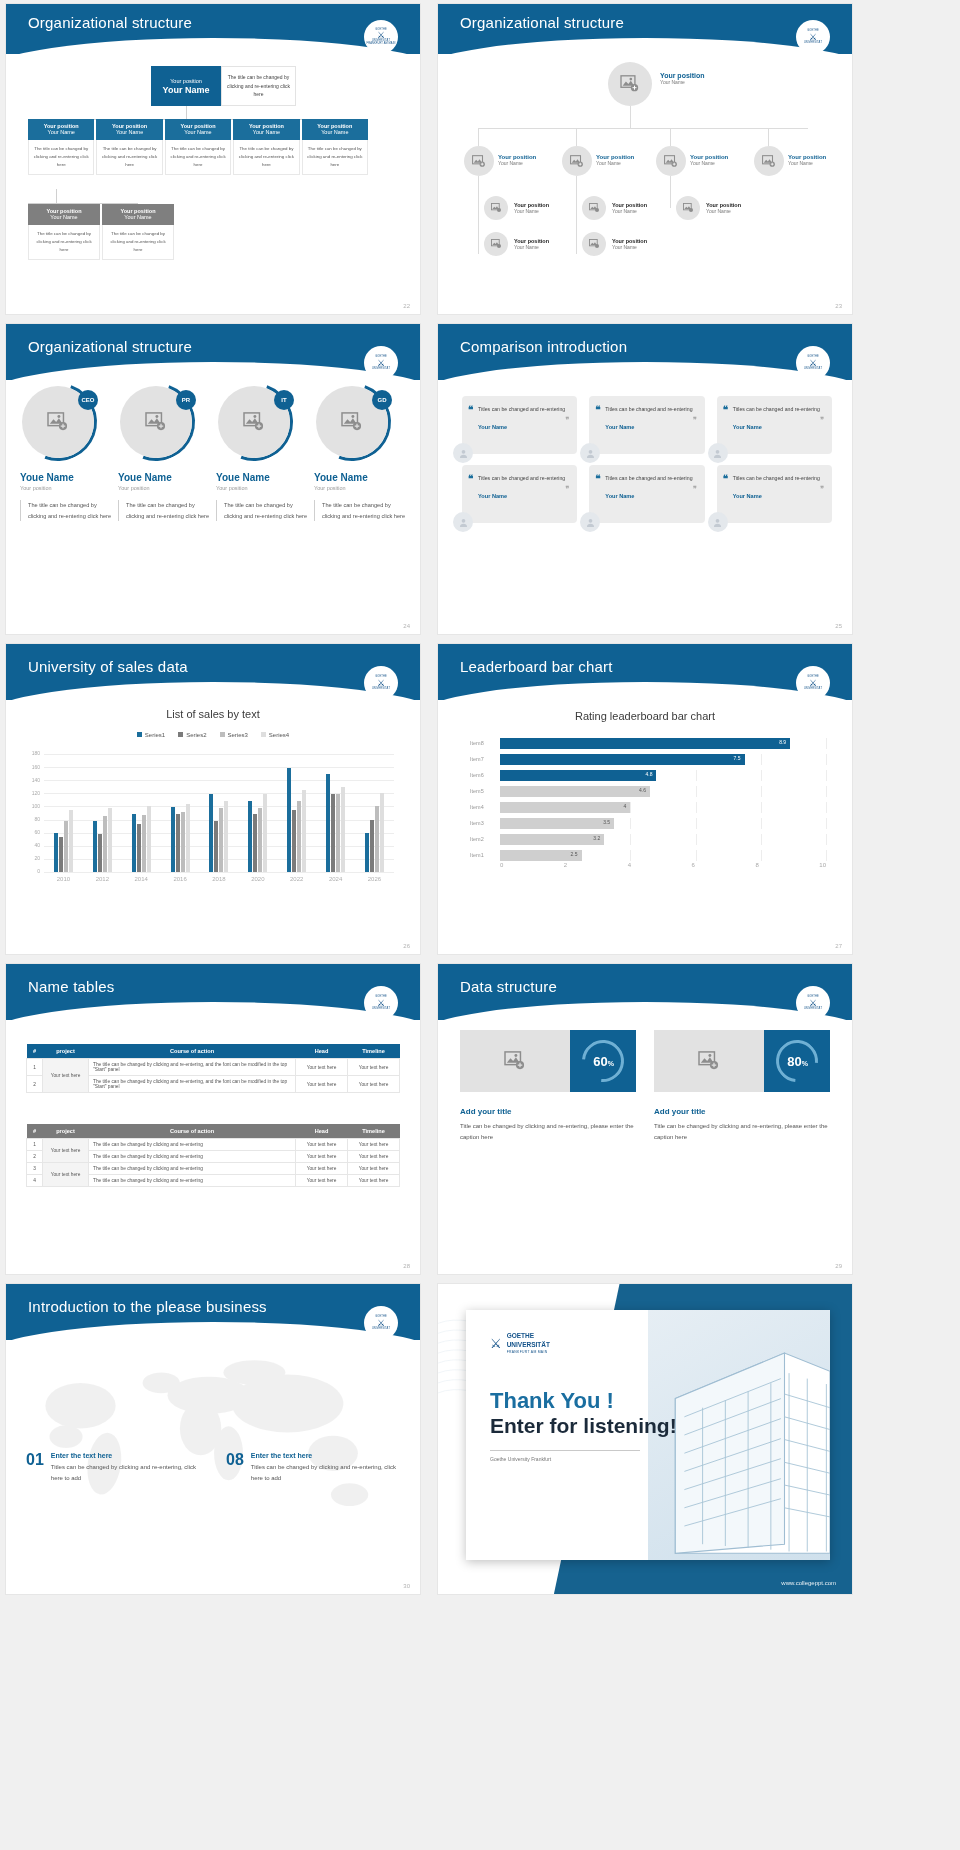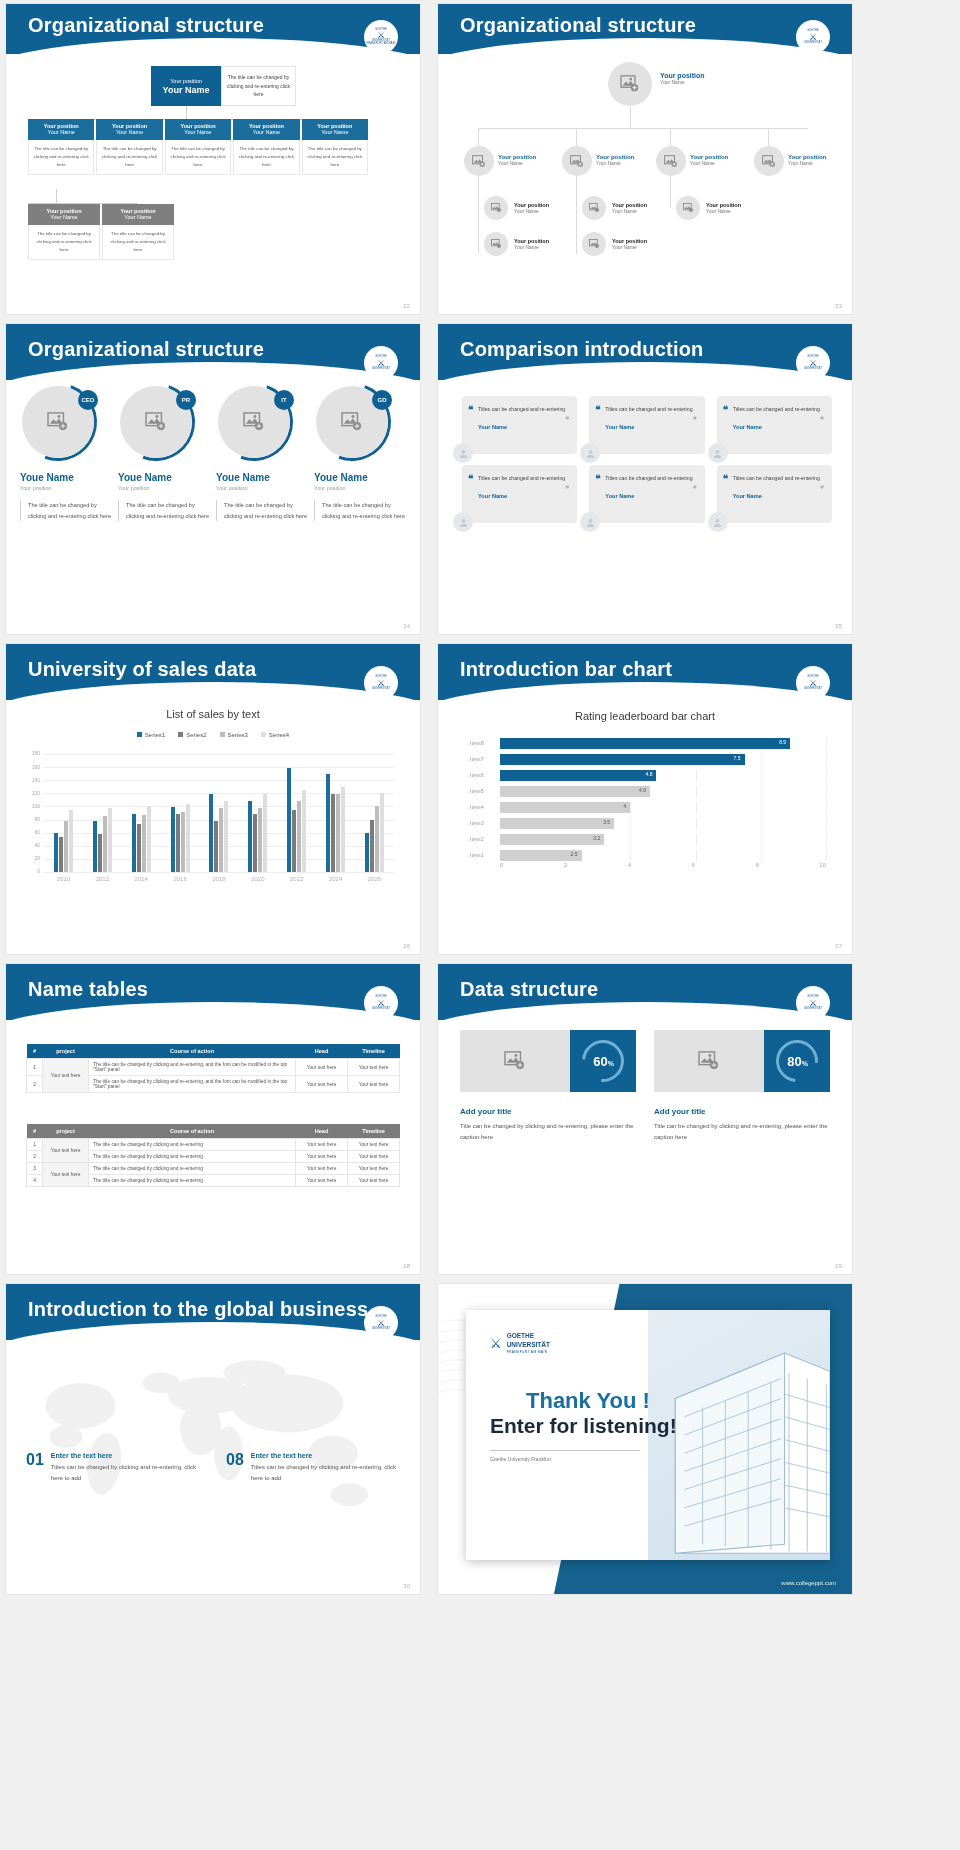--- a/index.html
+++ b/index.html
@@ -32,21 +32,21 @@
   .band::after{
     content:"";
     position:absolute; left:-5%; top:34px; width:110%; height:34px;
     background:#fff;
     border-radius:50% 50% 0 0 / 100% 100% 0 0;
   }
   .band.tall { height:56px; }
   .band.tall::after { top:38px; }
   .slide-title {
     position:absolute; left:22px; top:10px;
-    color:#fff; font-size:20px; font-weight:bold;
+    color:#fff; font-size:15px; font-weight:normal;
     letter-spacing:.2px; z-index:3;
   }
   .logo {
     position:absolute; right:22px; top:16px; width:34px; height:34px;
     border-radius:50%; background:#fff; z-index:4;
     display:flex; align-items:center; justify-content:center;
     flex-direction:column; line-height:1;
   }
   .logo .crest { font-size:9px; color:#14538a; }
   .logo .lt { font-size:2.6px; color:#14538a; letter-spacing:.1px; text-align:center;}
@@ -183,21 +183,21 @@
   .ty-bg{ position:absolute; inset:0; background:#fff; overflow:hidden;}
   .ty-blue{ position:absolute; right:0; top:0; width:72%; height:100%; background:#16628f;
             clip-path:polygon(22% 0, 100% 0, 100% 100%, 0% 100%); }
   .ty-card{ position:absolute; left:28px; top:26px; right:22px; bottom:34px;
             background:#fff; box-shadow:0 2px 10px rgba(0,0,0,.25); overflow:hidden;}
   .ty-photo{ position:absolute; right:0; top:0; width:50%; height:100%;
              background:linear-gradient(150deg,#e6eef4,#cfe0ec); overflow:hidden;}
   .ty-logo{ position:absolute; left:24px; top:22px; display:flex; gap:5px; align-items:center;}
   .ty-logo .tl{ font-size:6.5px; color:#14538a; font-weight:bold; line-height:1.35;}
   .ty-logo .tl small{ display:block; font-size:3.4px; font-weight:normal; letter-spacing:.3px;}
-  .ty-h1{ position:absolute; left:24px; top:78px; font-size:22px; font-weight:bold; color:#1a6ea0;margin-left:36px;}
+  .ty-h1{ position:absolute; left:24px; top:78px; font-size:22px; font-weight:bold; color:#1a6ea0;}
   .ty-h2{ position:absolute; left:24px; top:104px; font-size:21px; font-weight:bold; color:#1b2a3a;}
   .ty-rule{ position:absolute; left:24px; top:140px; width:150px; height:1px; background:#c9c9c9;}
   .ty-sub{ position:absolute; left:24px; top:146px; font-size:5px; color:#777;}
   .ty-foot{ position:absolute; right:16px; bottom:8px; font-size:6px; color:#fff; opacity:.9;}
   .topo{ position:absolute; left:0; top:0; width:40%; height:60%; opacity:.35;}
 </style>
 </head>
 <body>
 
 <div class="grid">
@@ -700,21 +700,21 @@
         <span>2020</span>
         <span>2022</span>
         <span>2024</span>
         <span>2026</span>
       </div>
     <div class="pageno">26</div>
   </div>
 
   <div class="slide">
     <div class="band tall"></div>
-    <div class="slide-title" style="top:14px;">Introduction bar chart</div>
+    <div class="slide-title" style="top:14px;">Leaderboard bar chart</div>
     <div class="logo" style="top:22px;">
       <span class="lt">GOETHE</span>
       <span class="crest">⚔</span>
       <span class="lt">UNIVERSITÄT</span>
     </div>
     <div class="ch-title" style="top:66px;">Rating leaderboard bar chart</div>
     <div class="lb" id="lbrows">
         <div class="lbrow">
           <div class="lblab">Item8</div>
           <div class="lbtrack">
@@ -961,21 +961,21 @@
         </div>
         <div class="dc-h">Add your title</div>
         <div class="dc-p">Title can be changed by clicking and re-entering, please enter the caption here</div>
       </div>
     </div>
     <div class="pageno">29</div>
   </div>
 
   <div class="slide">
     <div class="band tall"></div>
-    <div class="slide-title" style="top:14px;">Introduction to the global business</div>
+    <div class="slide-title" style="top:14px;">Introduction to the please business</div>
     <div class="logo" style="top:22px;">
       <span class="lt">GOETHE</span>
       <span class="crest">⚔</span>
       <span class="lt">UNIVERSITÄT</span>
     </div>
     <svg class="world" viewBox="0 0 400 200">
       <g fill="#e3e3e3">
         <ellipse cx="72" cy="62" rx="34" ry="22"></ellipse>
           <ellipse cx="58" cy="92" rx="16" ry="11"></ellipse>
         <ellipse cx="95" cy="118" rx="16" ry="30" transform="rotate(8 95 118)"></ellipse>

